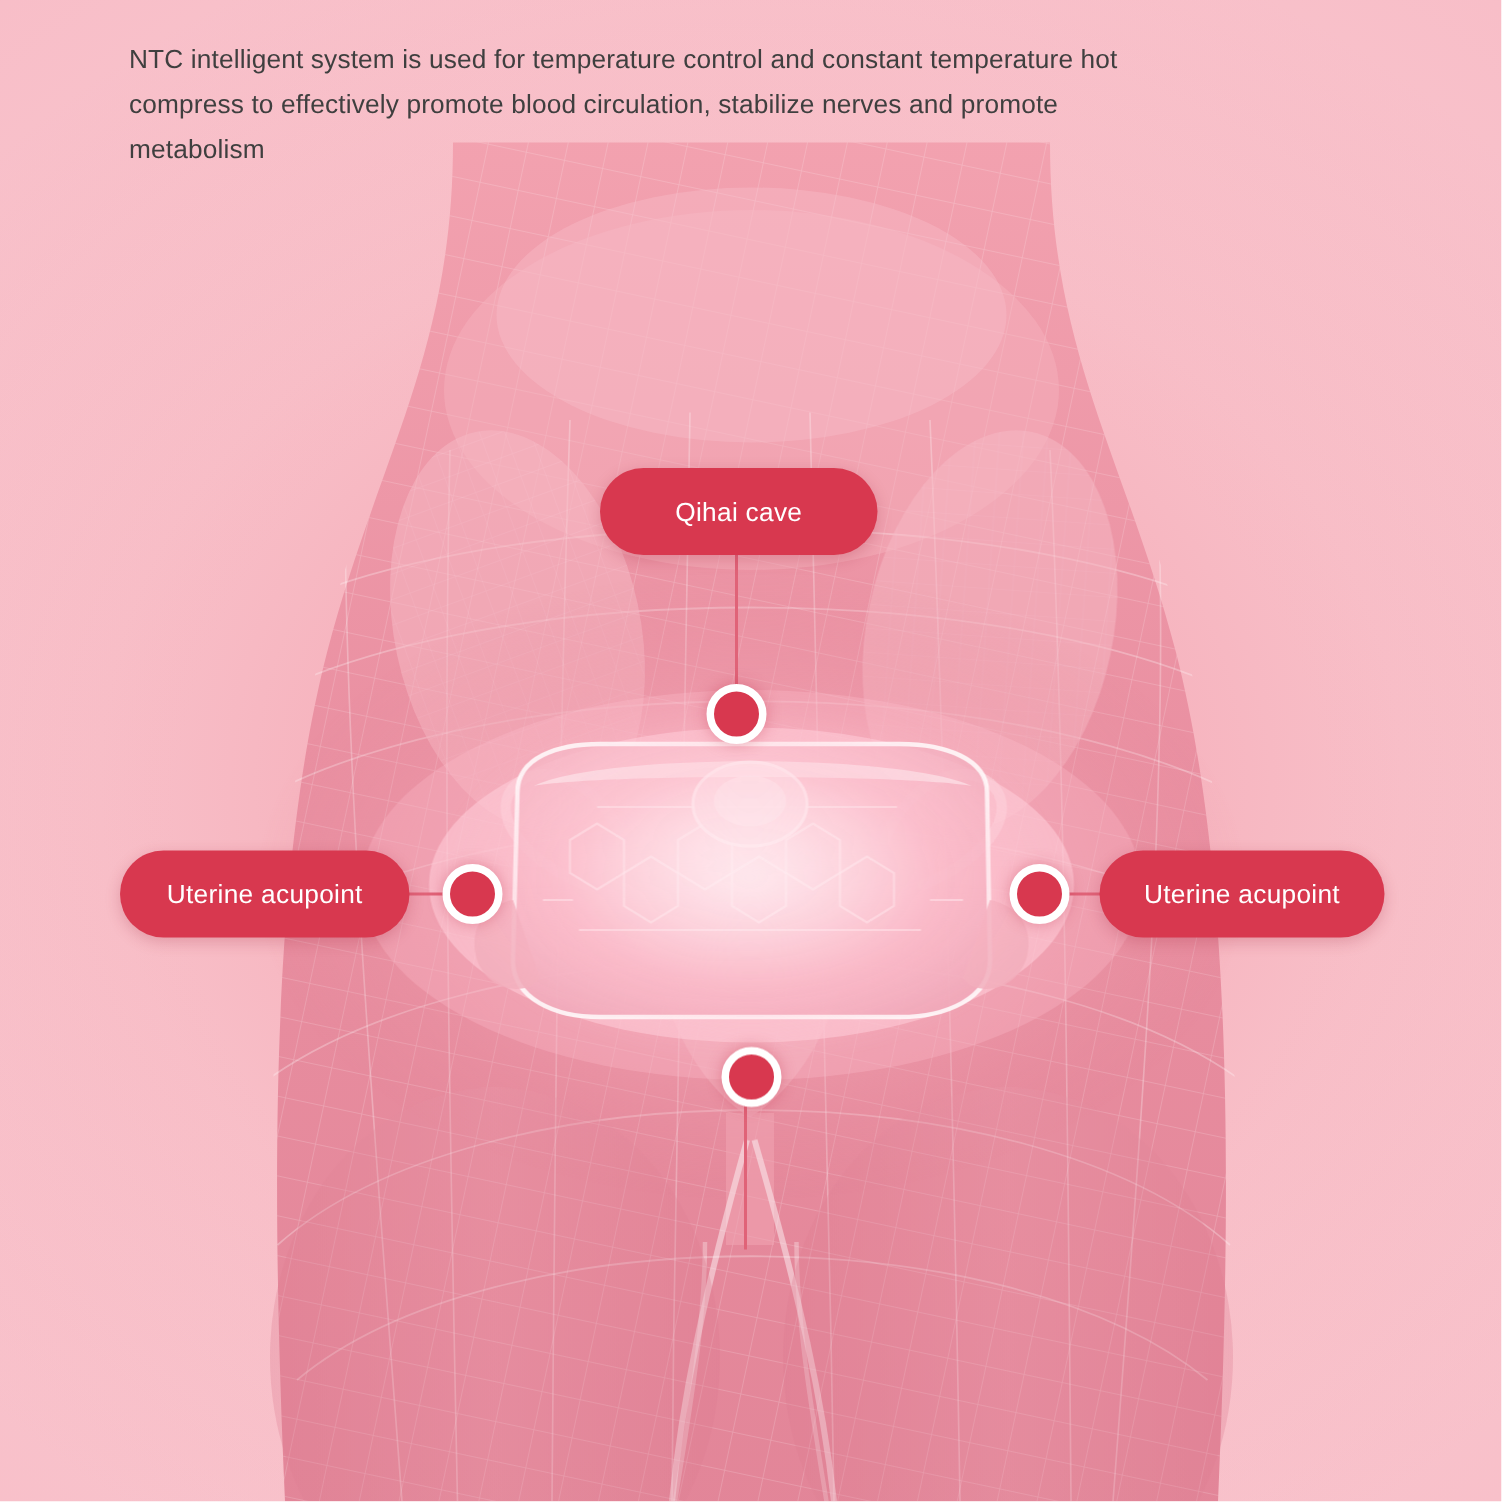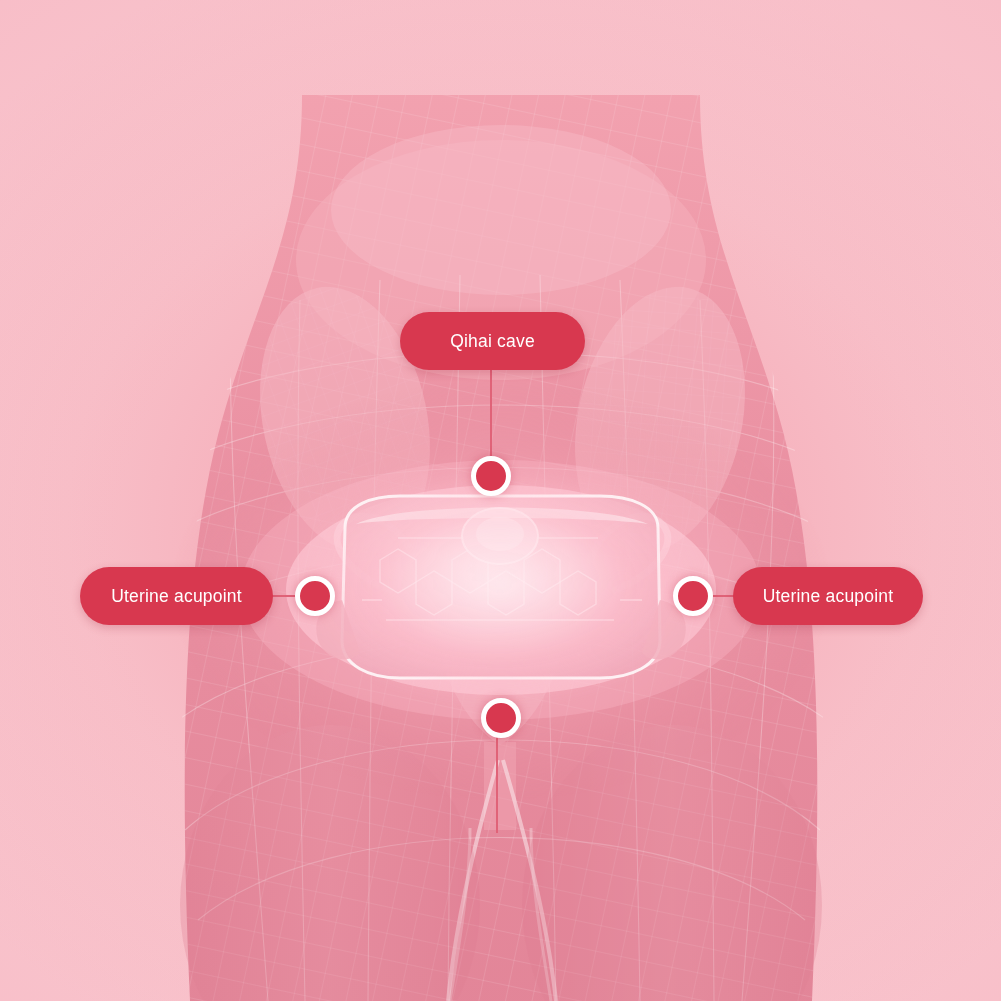--- a/index.html
+++ b/index.html
@@ -108,20 +108,21 @@
   .connector.c-qihai    { left: 490px; top: 370px; width: 2px; height: 90px; }
   .connector.c-left     { left: 272px; top: 595px; width: 28px; height: 2px; }
   .connector.c-right    { left: 710px; top: 595px; width: 28px; height: 2px; }
   .connector.c-guanyuan { left: 496px; top: 735px; width: 2px; height: 98px; }
 </style>
 </head>
 <body>
 
 <div id="stage">
 
+  <div class="caption">NTC intelligent system is used for temperature control and constant temperature hot compress to effectively promote blood circulation, stabilize nerves and promote metabolism</div>
 
   <svg id="bodyart" viewBox="0 0 1001 1001" aria-hidden="true">
     <defs>
       <linearGradient id="torsoGrad" x1="0" y1="0" x2="0" y2="1">
         <stop offset="0%" stop-color="#f2a0ae" stop-opacity="0.95"></stop>
         <stop offset="45%" stop-color="#e98ea0" stop-opacity="0.95"></stop>
         <stop offset="100%" stop-color="#e07f93" stop-opacity="0.9"></stop>
       </linearGradient>
       <radialGradient id="pelvisGlow" cx="50%" cy="50%" r="50%">
         <stop offset="0%" stop-color="#ffd9e0" stop-opacity="0.85"></stop>

